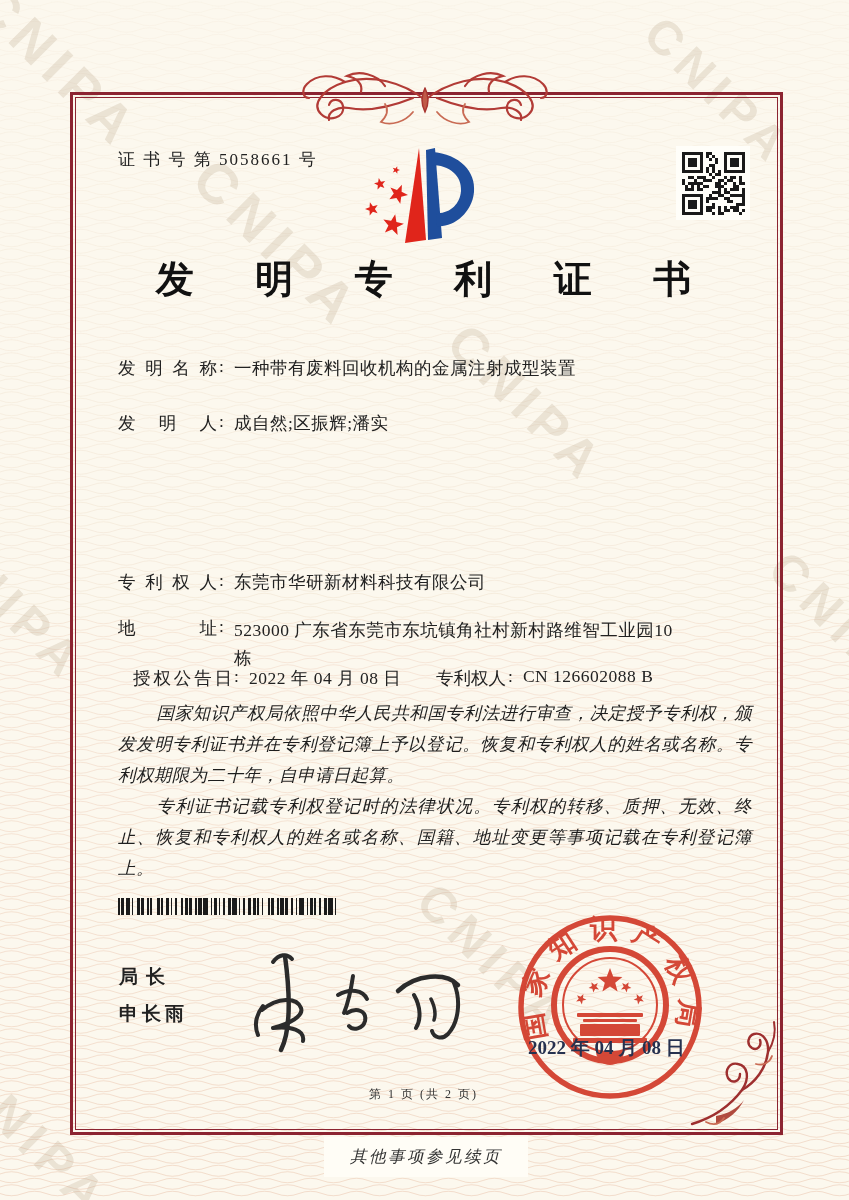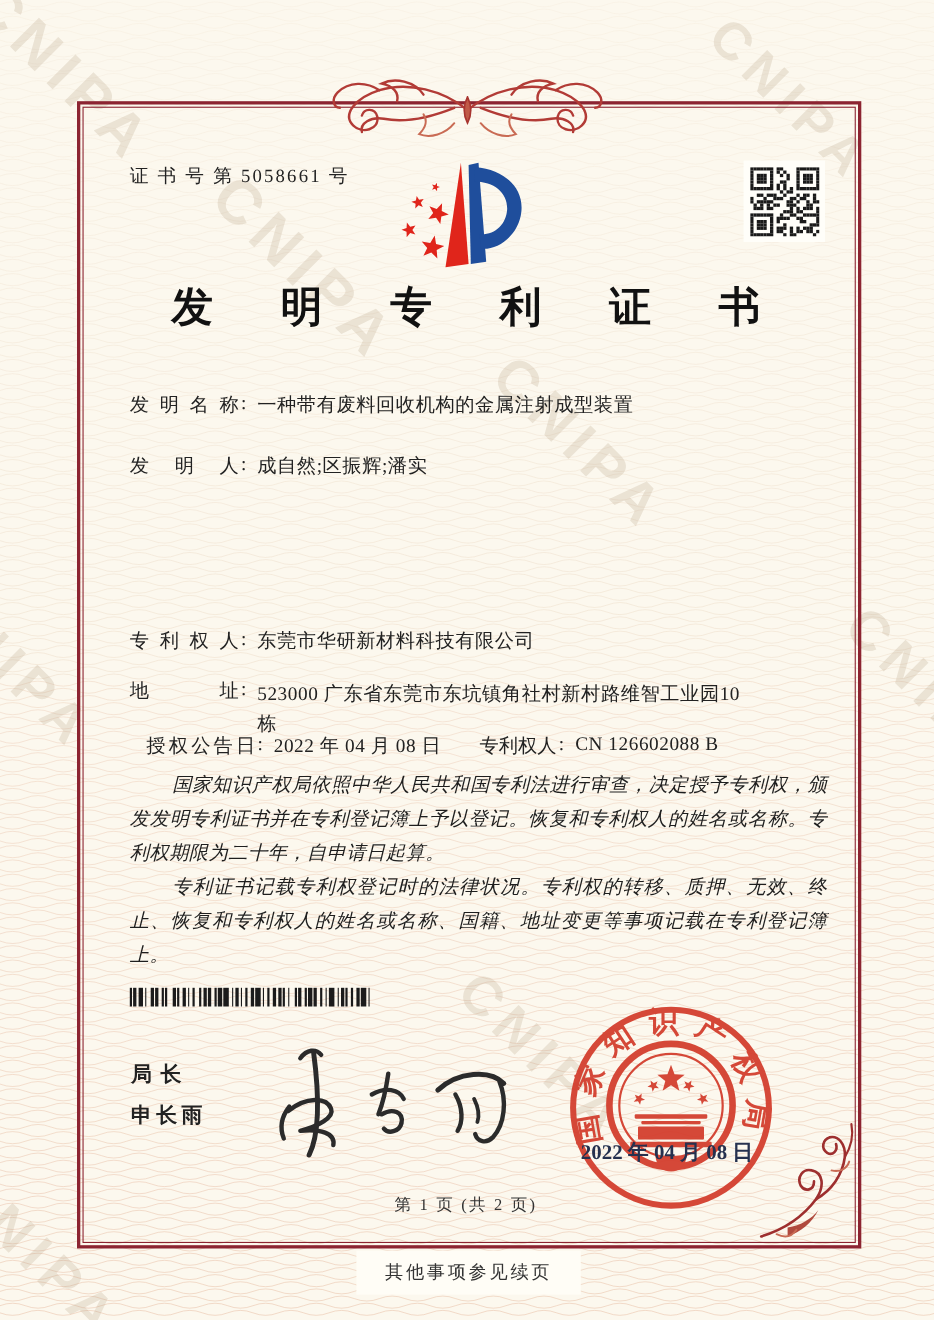--- a/index.html
+++ b/index.html
@@ -46,23 +46,23 @@
   .barcode{position:absolute;left:118px;top:898px;height:17px;display:flex;align-items:stretch;}
   .sig-title{position:absolute;left:119px;top:964px;font-family:"Liberation Sans","DejaVu Sans",sans-serif;
              font-weight:bold;font-size:19px;letter-spacing:8px;color:#222;}
   .sig-name{position:absolute;left:119px;top:1001px;font-family:"Liberation Sans","DejaVu Sans",sans-serif;
             font-weight:bold;font-size:19px;letter-spacing:4px;color:#222;}
   .signature{position:absolute;left:235px;top:938px;}
   .seal{position:absolute;left:514px;top:911px;z-index:5;}
   .seal-date{position:absolute;left:528px;top:1035px;z-index:6;font-size:19px;font-weight:bold;
              color:#26314f;letter-spacing:0px;white-space:nowrap;}
   .page-info{position:absolute;left:70px;top:1086px;width:707px;text-align:center;
-             font-size:15px;letter-spacing:2px;color:#333;}
+             font-size:12px;letter-spacing:2px;color:#333;}
   .cont-box{position:absolute;left:324px;top:1137px;z-index:5;background:#fffdf6;
-            padding:9px 26px;font-size:16.5px;letter-spacing:2.5px;color:#333;}
+            padding:9px 26px;font-size:16.5px;letter-spacing:2.5px;color:#333;font-style:italic;}
 </style>
 </head>
 <body>
 
 <div class="page">
 
   <svg id="waves" width="849" height="1200">
       <path d="M-46 4 q11.5 -4.5 23 0 q11.5 4.5 23 0 q11.5 -4.5 23 0 q11.5 4.5 23 0 q11.5 -4.5 23 0 q11.5 4.5 23 0 q11.5 -4.5 23 0 q11.5 4.5 23 0 q11.5 -4.5 23 0 q11.5 4.5 23 0 q11.5 -4.5 23 0 q11.5 4.5 23 0 q11.5 -4.5 23 0 q11.5 4.5 23 0 q11.5 -4.5 23 0 q11.5 4.5 23 0 q11.5 -4.5 23 0 q11.5 4.5 23 0 q11.5 -4.5 23 0 q11.5 4.5 23 0 q11.5 -4.5 23 0 q11.5 4.5 23 0 q11.5 -4.5 23 0 q11.5 4.5 23 0 q11.5 -4.5 23 0 q11.5 4.5 23 0 q11.5 -4.5 23 0 q11.5 4.5 23 0 q11.5 -4.5 23 0 q11.5 4.5 23 0 q11.5 -4.5 23 0 q11.5 4.5 23 0 q11.5 -4.5 23 0 q11.5 4.5 23 0 q11.5 -4.5 23 0 q11.5 4.5 23 0 q11.5 -4.5 23 0 q11.5 4.5 23 0 q11.5 -4.5 23 0 q11.5 4.5 23 0 q11.5 -4.5 23 0 q11.5 4.5 23 0" fill="none" stroke="#e2c7ab" stroke-width="0.8" opacity="0.12"></path>
       <path d="M-23 10.5 q11.5 -4.5 23 0 q11.5 4.5 23 0 q11.5 -4.5 23 0 q11.5 4.5 23 0 q11.5 -4.5 23 0 q11.5 4.5 23 0 q11.5 -4.5 23 0 q11.5 4.5 23 0 q11.5 -4.5 23 0 q11.5 4.5 23 0 q11.5 -4.5 23 0 q11.5 4.5 23 0 q11.5 -4.5 23 0 q11.5 4.5 23 0 q11.5 -4.5 23 0 q11.5 4.5 23 0 q11.5 -4.5 23 0 q11.5 4.5 23 0 q11.5 -4.5 23 0 q11.5 4.5 23 0 q11.5 -4.5 23 0 q11.5 4.5 23 0 q11.5 -4.5 23 0 q11.5 4.5 23 0 q11.5 -4.5 23 0 q11.5 4.5 23 0 q11.5 -4.5 23 0 q11.5 4.5 23 0 q11.5 -4.5 23 0 q11.5 4.5 23 0 q11.5 -4.5 23 0 q11.5 4.5 23 0 q11.5 -4.5 23 0 q11.5 4.5 23 0 q11.5 -4.5 23 0 q11.5 4.5 23 0 q11.5 -4.5 23 0 q11.5 4.5 23 0 q11.5 -4.5 23 0 q11.5 4.5 23 0 q11.5 -4.5 23 0 q11.5 4.5 23 0" fill="none" stroke="#e2c7ab" stroke-width="0.8" opacity="0.12"></path>
       <path d="M-46 17 q11.5 -4.5 23 0 q11.5 4.5 23 0 q11.5 -4.5 23 0 q11.5 4.5 23 0 q11.5 -4.5 23 0 q11.5 4.5 23 0 q11.5 -4.5 23 0 q11.5 4.5 23 0 q11.5 -4.5 23 0 q11.5 4.5 23 0 q11.5 -4.5 23 0 q11.5 4.5 23 0 q11.5 -4.5 23 0 q11.5 4.5 23 0 q11.5 -4.5 23 0 q11.5 4.5 23 0 q11.5 -4.5 23 0 q11.5 4.5 23 0 q11.5 -4.5 23 0 q11.5 4.5 23 0 q11.5 -4.5 23 0 q11.5 4.5 23 0 q11.5 -4.5 23 0 q11.5 4.5 23 0 q11.5 -4.5 23 0 q11.5 4.5 23 0 q11.5 -4.5 23 0 q11.5 4.5 23 0 q11.5 -4.5 23 0 q11.5 4.5 23 0 q11.5 -4.5 23 0 q11.5 4.5 23 0 q11.5 -4.5 23 0 q11.5 4.5 23 0 q11.5 -4.5 23 0 q11.5 4.5 23 0 q11.5 -4.5 23 0 q11.5 4.5 23 0 q11.5 -4.5 23 0 q11.5 4.5 23 0 q11.5 -4.5 23 0 q11.5 4.5 23 0" fill="none" stroke="#e2c7ab" stroke-width="0.8" opacity="0.13"></path>

